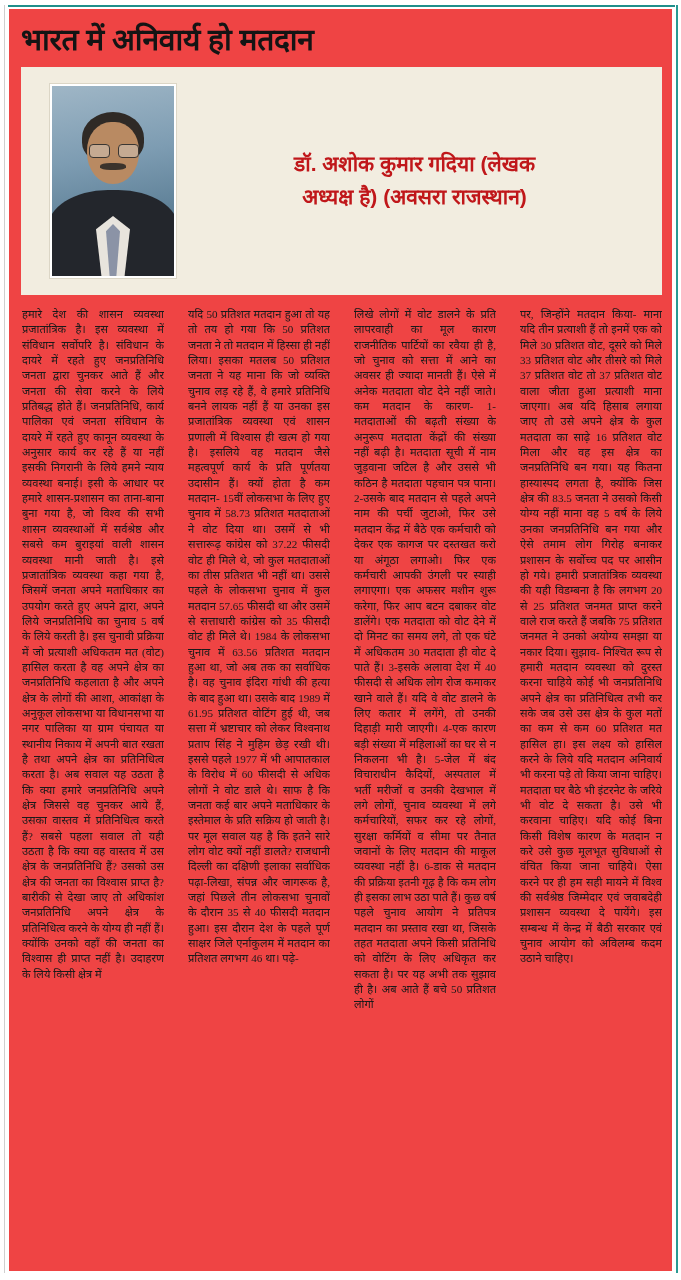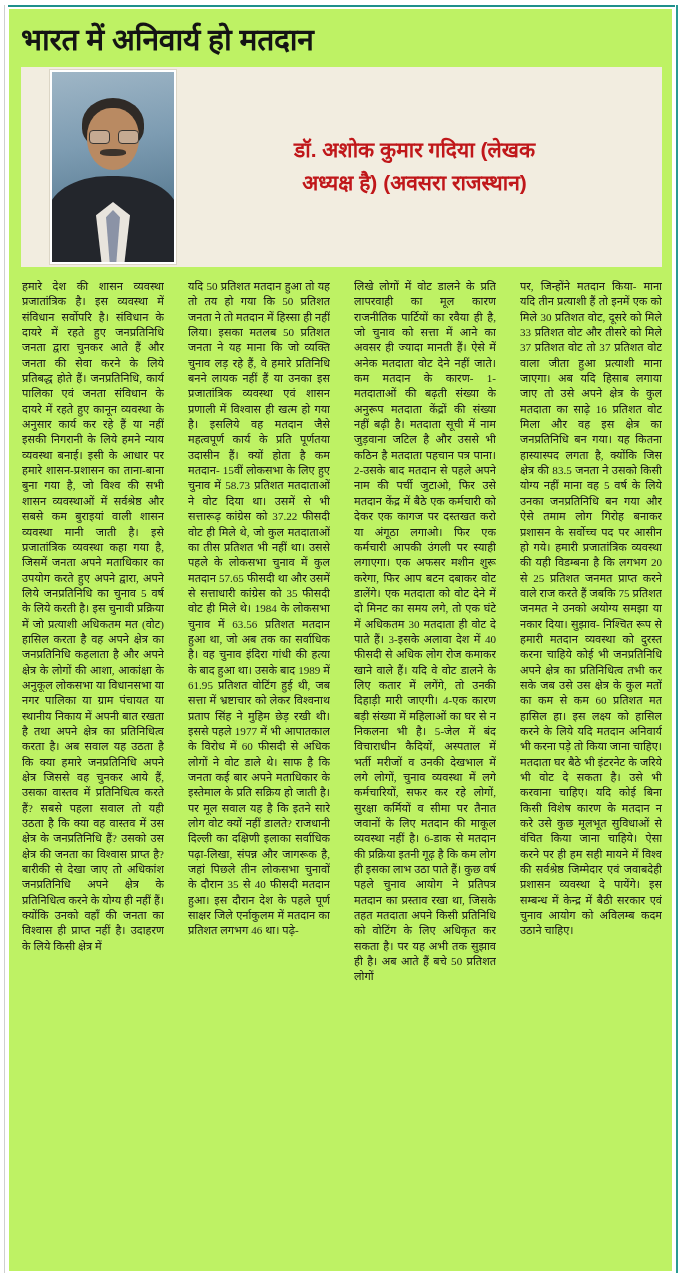--- a/index.html
+++ b/index.html
@@ -44,40 +44,40 @@
     height: 1268px;
     background: #cfcfcf;
   }
 
   .inner {
     position: absolute;
     left: 9px;
     top: 9px;
     width: 663px;
     height: 1262px;
-    background: #bef264;
+    background: #ef4444;
     box-sizing: border-box;
   }
 
   
   .headline {
     margin: 14px 0 0 12px;
     font-family: "Liberation Sans", "DejaVu Sans", sans-serif;
     font-size: 30px;
     font-weight: 700;
     letter-spacing: -0.3px;
     color: #141414;
     line-height: 1.1;
     white-space: nowrap;
   }
 
   
   .masthead {
     margin: 11px 10px 0 12px;
-    height: 200px;
+    height: 228px;
     background: #f2ede0;
     display: flex;
     align-items: center;
     box-sizing: border-box;
     padding: 0 6px;
   }
   .portrait-frame {
     width: 128px;
     height: 196px;
     margin-left: 22px;

